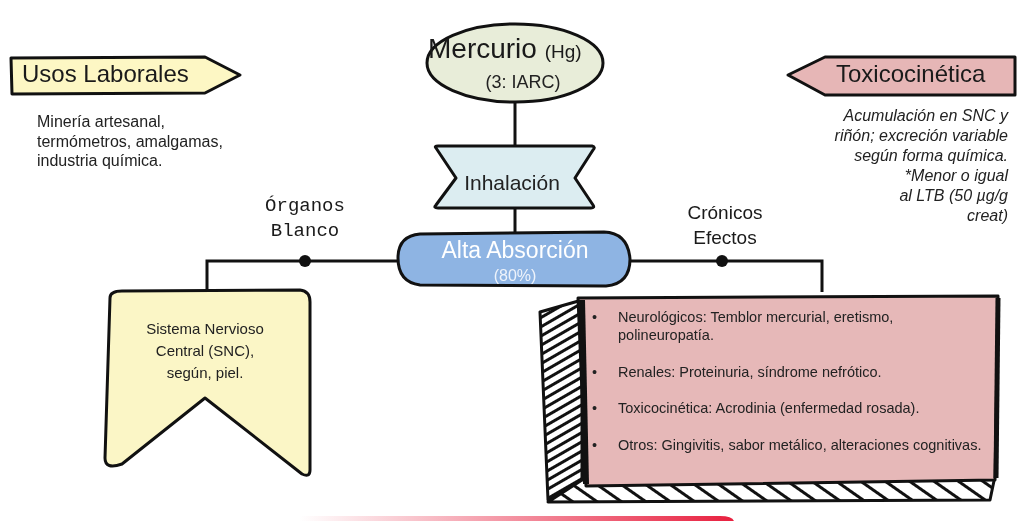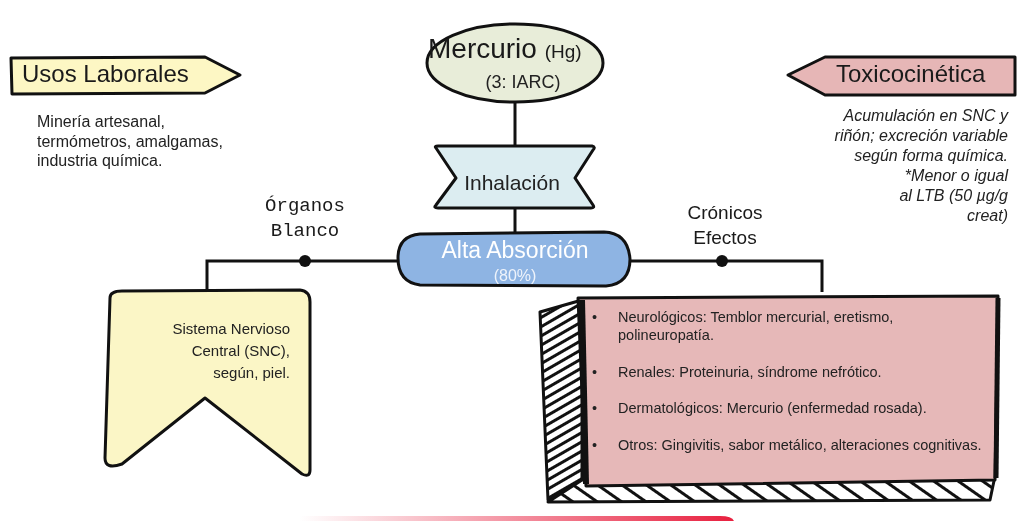--- a/index.html
+++ b/index.html
@@ -12,21 +12,21 @@
   .tox-title { left:836px; top:60px; font-size:24px; color:#1a1a1a; }
   .tox-body { left:790px; top:106px; width:218px; font-size:16px; line-height:20px; text-align:right; color:#222; white-space:pre-line;font-style:italic; }
   .merc-title { left:428px; top:33px; width:190px; text-align:left; font-size:28px; color:#1a1a1a; }
   .merc-title .small { font-size:19px; }
   .merc-sub { left:428px; top:72px; width:190px; text-align:center; font-size:18px; color:#222; }
   .inhal { left:432px; top:171px; width:160px; text-align:center; font-size:21px; color:#222; }
   .alta { left:400px; top:237px; width:230px; text-align:center; font-size:23px; color:#ffffff; }
   .alta-sub { left:400px; top:267px; width:230px; text-align:center; font-size:16px; color:#eef3fb; }
   .organos { left:240px; top:194px; width:130px; text-align:center; font-size:19px; line-height:25px; color:#1a1a1a;font-family:Liberation Mono, monospace; }
   .efectos { left:660px; top:200px; width:130px; text-align:center; font-size:19px; line-height:25px; color:#1a1a1a; }
-  .snc { left:120px; top:318px; width:170px; text-align:right; font-size:15px; line-height:22px; color:#222; }
+  .snc { left:120px; top:318px; width:170px; text-align:center; font-size:15px; line-height:22px; color:#222; }
   .effects-list { left:592px; top:308px; width:400px; margin:0; padding:0; list-style:none; font-size:14.5px; line-height:18px; color:#222; }
   .effects-list li { position:relative; padding-left:26px; margin-bottom:18.5px; }
   .effects-list li::before { content:"•"; position:absolute; left:0; top:0; }
 </style>
 </head>
 <body>
 
 <svg class="bg" width="1024" height="521" viewBox="0 0 1024 521">
   <defs>
     <linearGradient id="barGrad" x1="0" y1="0" x2="1" y2="0">
@@ -106,15 +106,15 @@
 
 <div class="txt snc">
   <div>Sistema Nervioso</div>
   <div>Central (SNC),</div>
   <div>según, piel.</div>
 </div>
 
 <ul class="txt effects-list">
   <li>Neurológicos: Temblor mercurial, eretismo, polineuropatía.</li>
   <li>Renales: Proteinuria, síndrome nefrótico.</li>
-  <li>Dermatológicos: Mercurio (enfermedad rosada).</li>
+  <li>Toxicocinética: Acrodinia (enfermedad rosada).</li>
   <li>Otros: Gingivitis, sabor metálico, alteraciones cognitivas.</li>
 </ul>
 
 </body></html>

